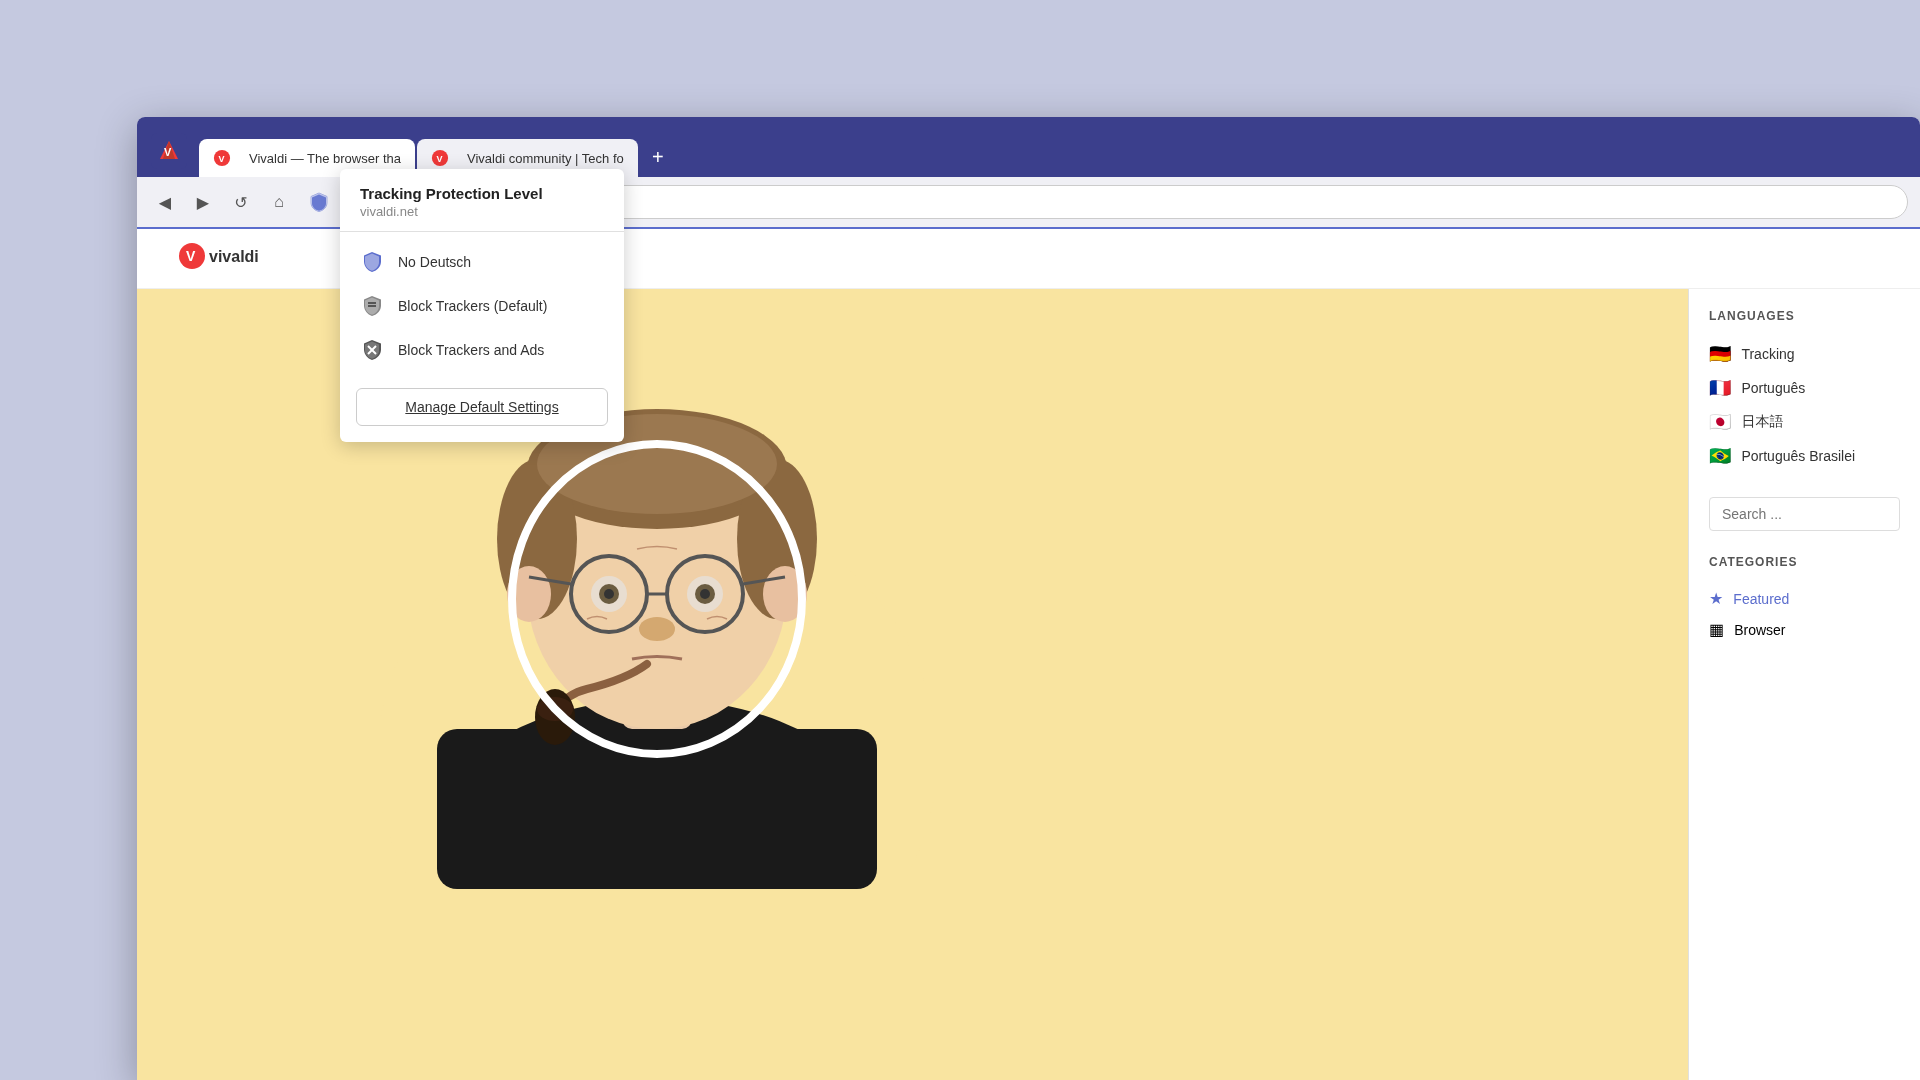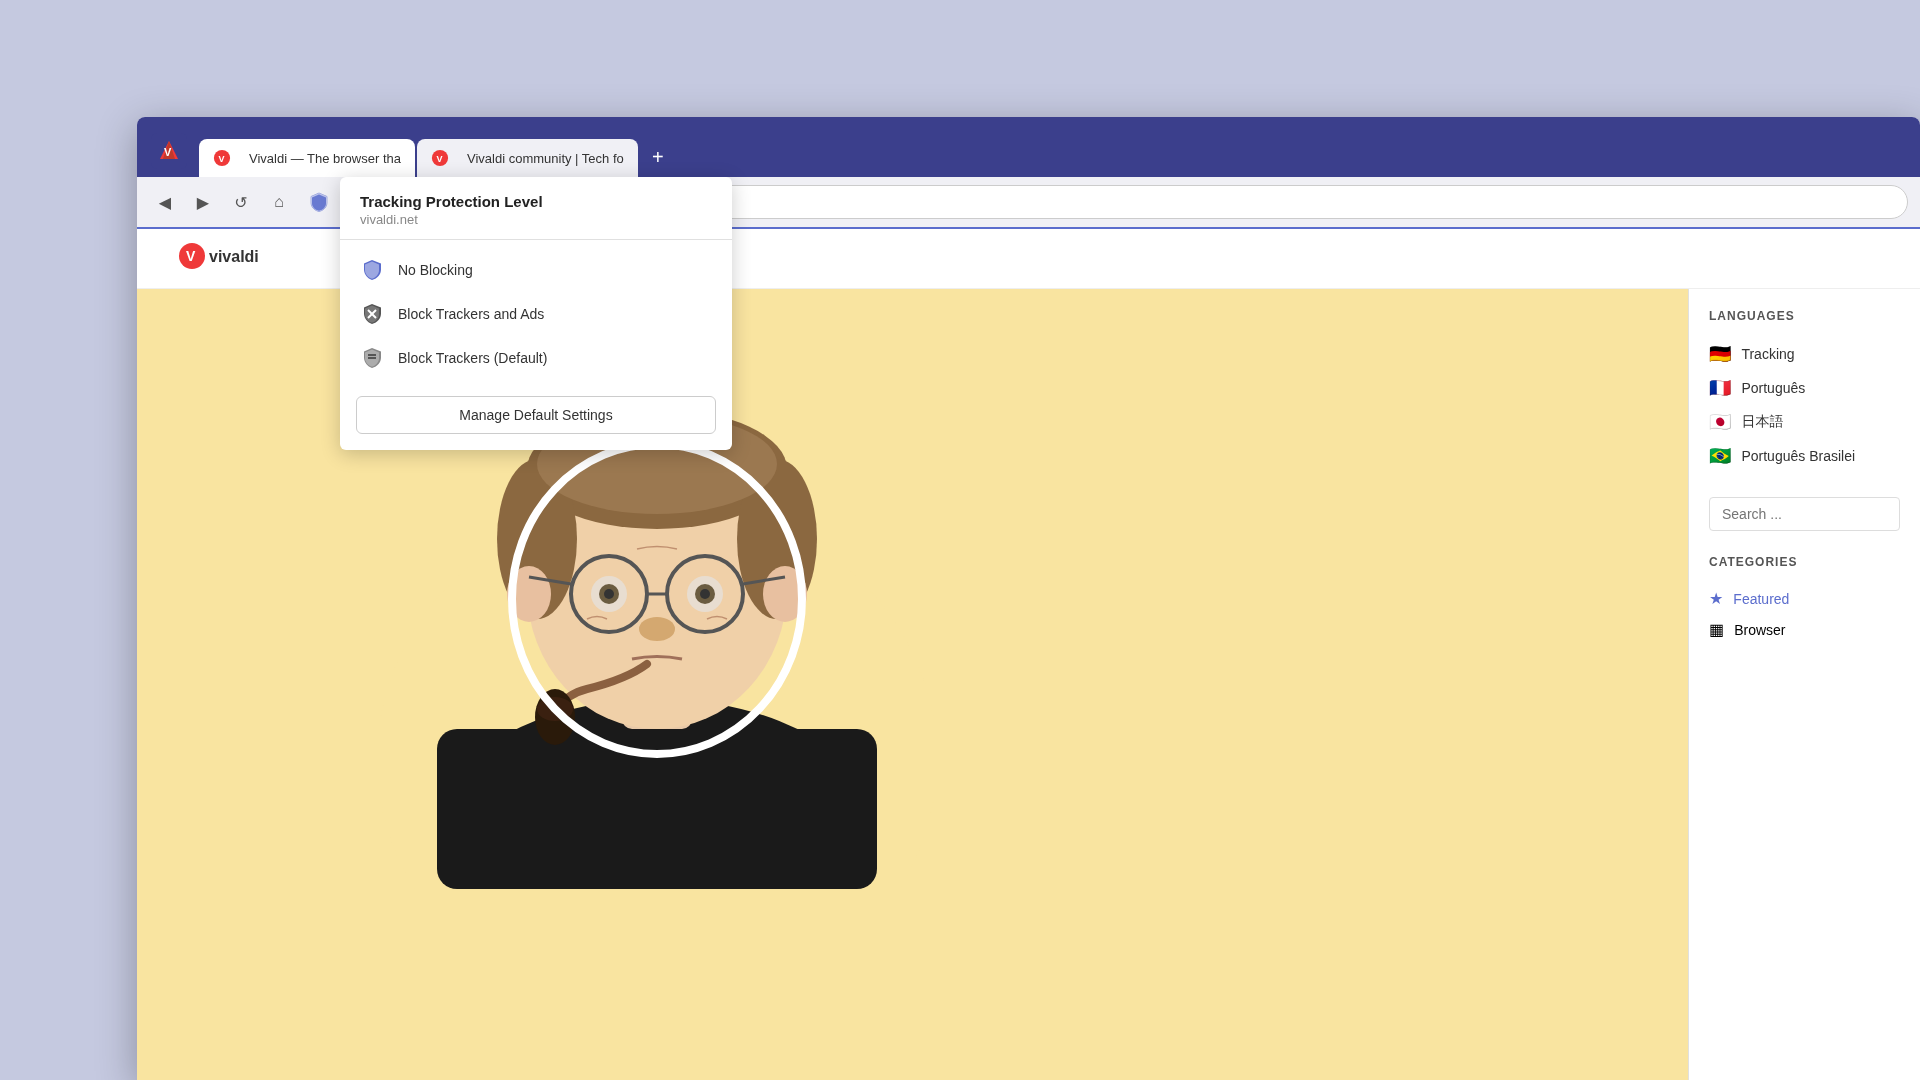--- a/index.html
+++ b/index.html
@@ -156,27 +156,26 @@
     .lock-icon-small {
       color: #888;
       font-size: 13px;
     }
 
     
     .tracking-dropdown {
       position: absolute;
       left: 340px;
       top: 169px;
-      width: 392px;
+      width: 284px;
       background: #fff;
       border-radius: 6px;
       box-shadow: 0 4px 20px rgba(0,0,0,0.2);
       z-index: 100;
       overflow: hidden;
-      margin-top: 8px;
     }
 
     .tracking-header {
       padding: 16px 20px 12px;
       border-bottom: 1px solid #e0e0e0;
     }
 
     .tracking-title {
       font-size: 15px;
       font-weight: 600;
@@ -215,20 +214,21 @@
 
     .tracking-manage button {
       width: 100%;
       padding: 10px;
       background: #fff;
       border: 1px solid #ccc;
       border-radius: 6px;
       font-size: 14px;
       color: #333;
       cursor: pointer;
+      text-decoration: underline;
     }
 
     
     .page-content {
       background: #fff;
       height: calc(100% - 112px);
       position: relative;
       overflow: hidden;
     }
 
@@ -525,40 +525,40 @@
     <div class="tracking-url">vivaldi.net</div>
   </div>
 
   <div class="tracking-options">
 
     <div class="tracking-option">
       <svg class="shield-opt" viewBox="0 0 24 24">
         <path d="M12 2L4 5.5v6c0 5 3.5 9 8 10.5C17.5 20.5 21 16.5 21 11.5v-6L12 2z" fill="#5b6dcd"></path>
         <path d="M12 3.5L5 6.5v5.5c0 4.2 3 7.5 7 8.8 4-1.3 7-4.6 7-8.8V6.5L12 3.5z" fill="white" fill-opacity="0.4"></path>
       </svg>
-      <span>No Blocking</span>
+      <span>No Deutsch</span>
+    </div>
+
+    <div class="tracking-option">
+      <svg class="shield-opt" viewBox="0 0 24 24">
+        <path d="M12 2L4 5.5v6c0 5 3.5 9 8 10.5C17.5 20.5 21 16.5 21 11.5v-6L12 2z" fill="#888"></path>
+        <path d="M12 3.5L5 6.5v5.5c0 4.2 3 7.5 7 8.8 4-1.3 7-4.6 7-8.8V6.5L12 3.5z" fill="white" fill-opacity="0.3"></path>
+        <path d="M8 8h8v2H8z" fill="#555"></path>
+        <path d="M8 11h8v2H8z" fill="#555"></path>
+      </svg>
+      <span>Block Trackers (Default)</span>
     </div>
 
     <div class="tracking-option">
       <svg class="shield-opt" viewBox="0 0 24 24">
         <path d="M12 2L4 5.5v6c0 5 3.5 9 8 10.5C17.5 20.5 21 16.5 21 11.5v-6L12 2z" fill="#555"></path>
         <path d="M12 3.5L5 6.5v5.5c0 4.2 3 7.5 7 8.8 4-1.3 7-4.6 7-8.8V6.5L12 3.5z" fill="white" fill-opacity="0.2"></path>
         <line x1="8" y1="8" x2="16" y2="16" stroke="white" stroke-width="2"></line>
         <line x1="16" y1="8" x2="8" y2="16" stroke="white" stroke-width="2"></line>
       </svg>
       <span>Block Trackers and Ads</span>
     </div>
-
-    <div class="tracking-option">
-      <svg class="shield-opt" viewBox="0 0 24 24">
-        <path d="M12 2L4 5.5v6c0 5 3.5 9 8 10.5C17.5 20.5 21 16.5 21 11.5v-6L12 2z" fill="#888"></path>
-        <path d="M12 3.5L5 6.5v5.5c0 4.2 3 7.5 7 8.8 4-1.3 7-4.6 7-8.8V6.5L12 3.5z" fill="white" fill-opacity="0.3"></path>
-        <path d="M8 8h8v2H8z" fill="#555"></path>
-        <path d="M8 11h8v2H8z" fill="#555"></path>
-      </svg>
-      <span>Block Trackers (Default)</span>
-    </div>
   </div>
 
   <div class="tracking-manage">
     <button>Manage Default Settings</button>
   </div>
 </div>
 
 </body></html>

